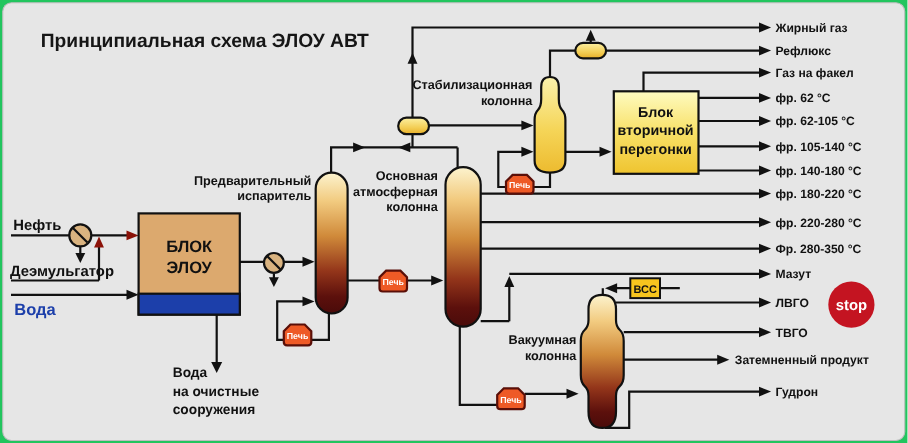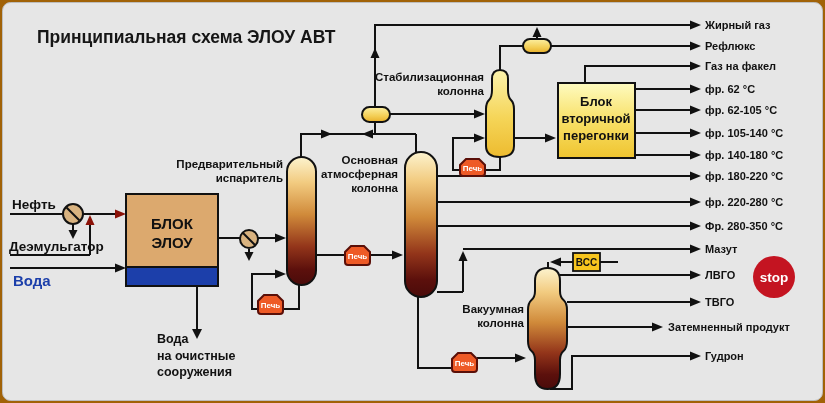--- a/index.html
+++ b/index.html
@@ -1,16 +1,16 @@
 <!DOCTYPE html>
 <html><head>
 <meta charset="utf-8">
 <style>
   html,body{margin:0;padding:0;background:#ffffff;}
-  .canvas{position:relative;width:825px;height:403px;background:#a16207;overflow:hidden;
+  .canvas{position:relative;width:825px;height:403px;background:#22c55e;overflow:hidden;
           font-family:"Liberation Sans",sans-serif;}
   svg{position:absolute;left:0;top:0;}
   text{font-family:"Liberation Sans",sans-serif;font-weight:700;fill:#111;}
   .t-title{font-size:17.5px;fill:#161616;}
   .t-in{font-size:13.5px;}
   .t-water{font-size:15px;fill:#1C3FAA;}
   .t-block{font-size:15px;}
   .t-col{font-size:11.5px;}
   .t-box{font-size:13px;}
   .t-out{font-size:11px;}

